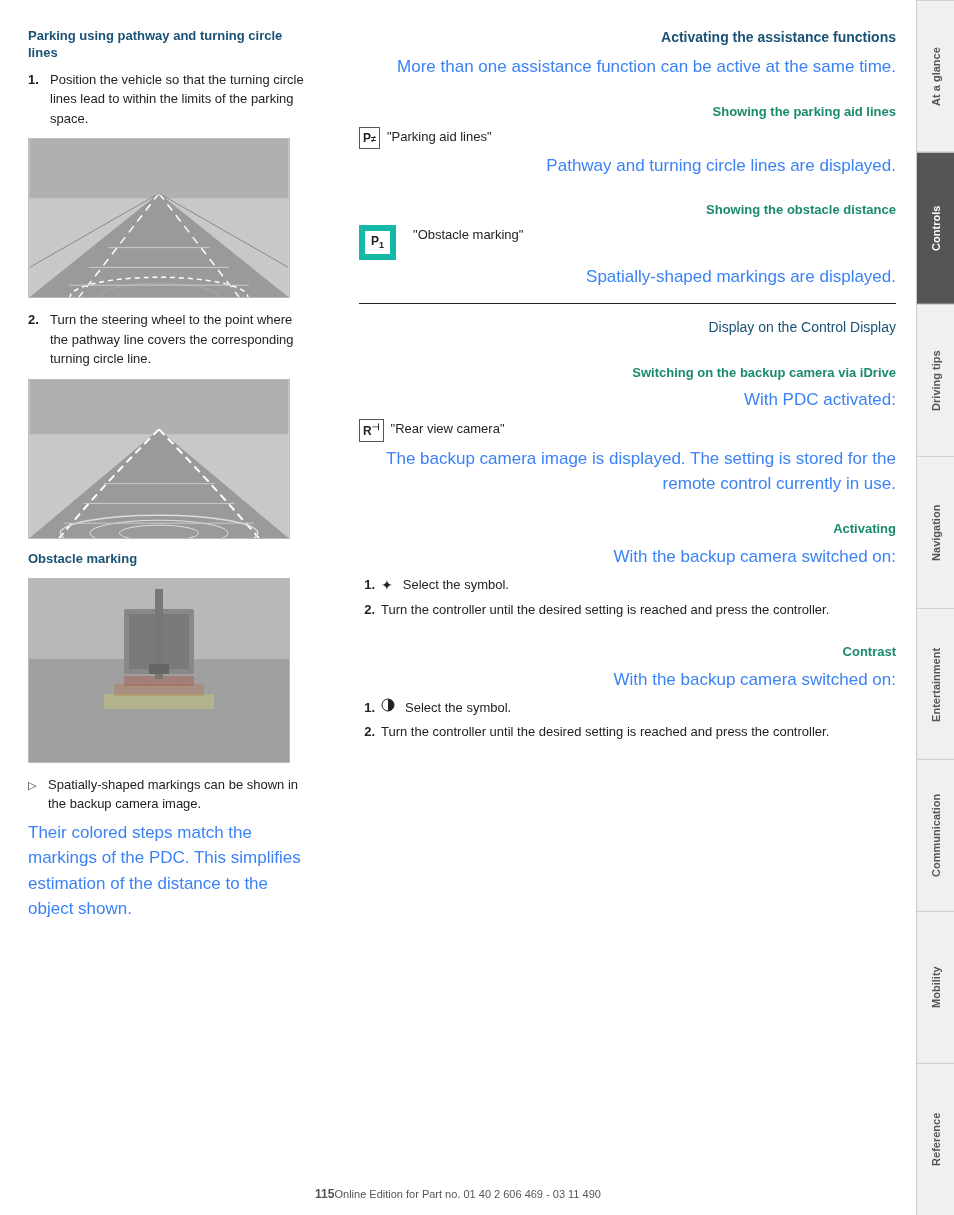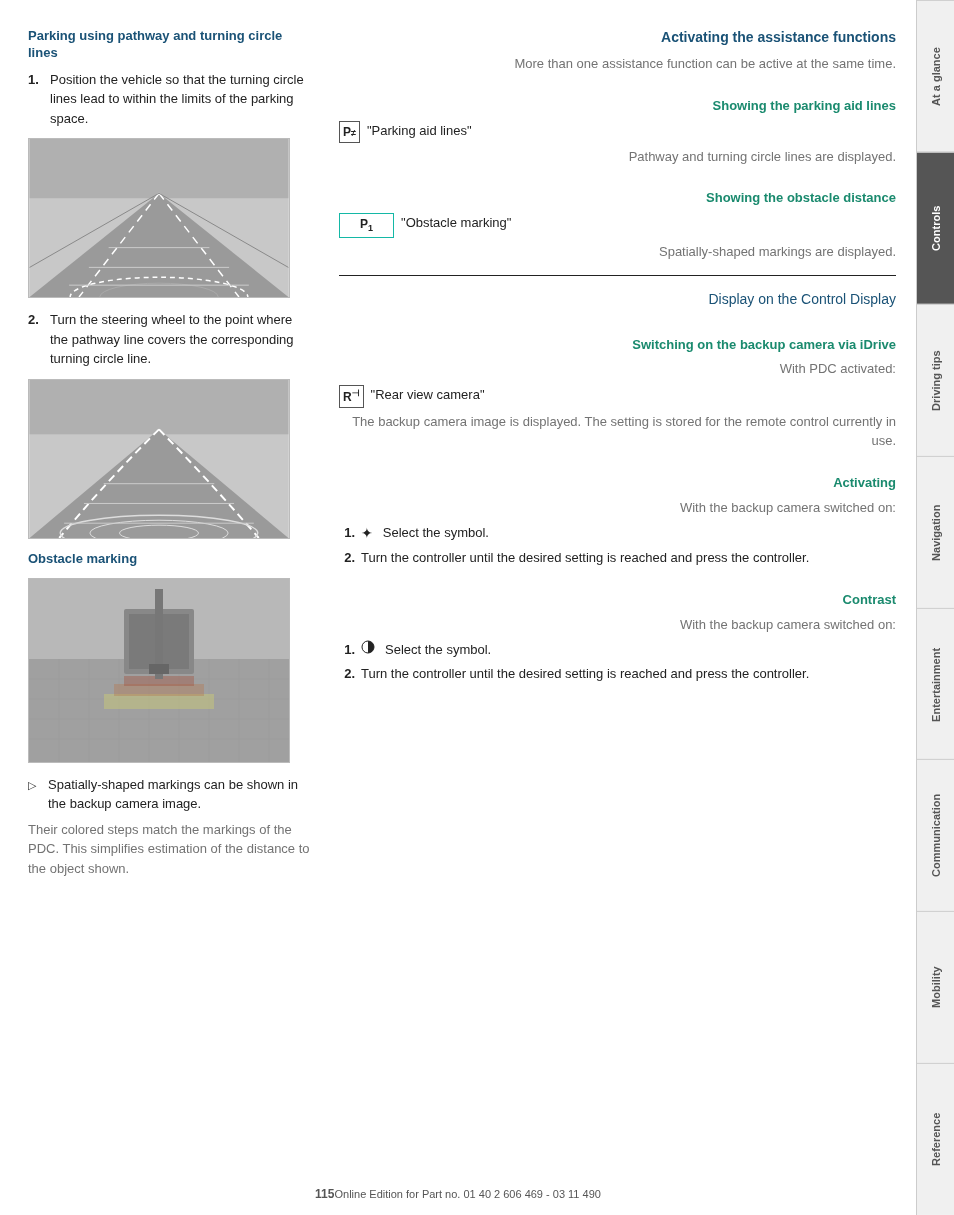--- a/index.html
+++ b/index.html
@@ -17,21 +17,21 @@
     .page-container {
       display: flex;
       width: 954px;
       height: 1215px;
     }
 
     .main-content {
       flex: 1;
       padding: 28px 20px 20px 28px;
       display: flex;
-      gap: 16px;
+      gap: 36px;
     }
 
     .left-column {
       width: 285px;
       flex-shrink: 0;
     }
 
     .right-column {
       flex: 1;
       padding-left: 10px;
@@ -79,24 +79,24 @@
     h3.subsection-title {
       color: #1a8a6e;
       font-size: 13px;
       font-weight: bold;
       margin-bottom: 6px;
       margin-top: 24px;
       line-height: 1.3;
     }
 
     p {
-      font-size: 13px;
+      font-size: 17px;
       line-height: 1.5;
       margin-bottom: 6px;
-      color: #737373;
+      color: #3b82f6;
     }
 
     .numbered-item {
       display: flex;
       gap: 6px;
       margin-bottom: 6px;
       font-size: 13px;
       line-height: 1.5;
     }
 
@@ -282,21 +282,21 @@
 
       <h3 class="subsection-title">Showing the parking aid lines</h3>
       <div class="symbol-line">
         <span style="font-size:12px; font-weight:bold; border:1px solid #555; padding:1px 3px; margin-right:3px; display:inline-block;">P<span style="font-size:9px;">≠</span></span>
         <span>"Parking aid lines"</span>
       </div>
       <p>Pathway and turning circle lines are displayed.</p>
 
       <h3 class="subsection-title">Showing the obstacle distance</h3>
       <div class="symbol-line">
-        <span style="font-size:12px; font-weight:bold; border:1px solid #14b8a6; padding:1px 20px; margin-right:3px; display:inline-block;">P<sub style="font-size:9px;">1</sub></span>
+        <span style="font-size:12px; font-weight:bold; border:6px solid #14b8a6; padding:1px 6px; margin-right:13px; display:inline-block;">P<sub style="font-size:9px;">1</sub></span>
         <span>"Obstacle marking"</span>
       </div>
       <p>Spatially-shaped markings are displayed.</p>
 
       <hr class="divider-line" style="margin: 14px 0; border-top: 1.5px solid #222;">
 
       <h2 class="section-title" style="font-size:14px; color:#1a5276; font-weight:normal; margin-bottom:28px;">Display on the Control Display</h2>
 
       <h3 class="subsection-title">Switching on the backup camera via iDrive</h3>
       <p>With PDC activated:</p>

